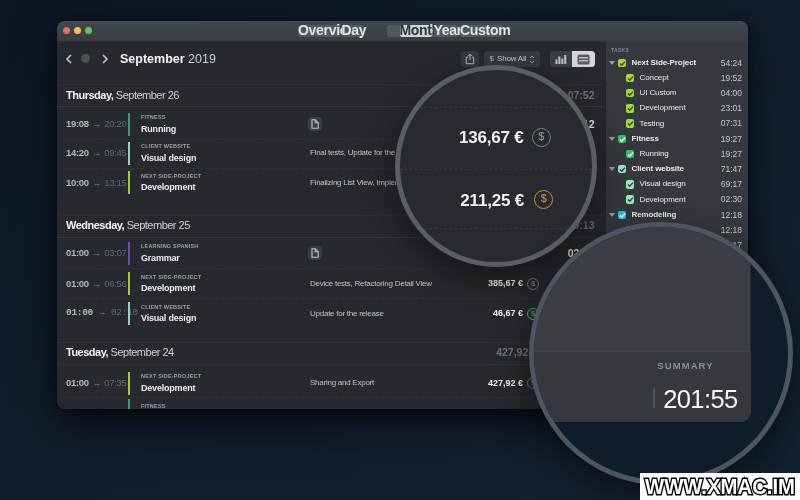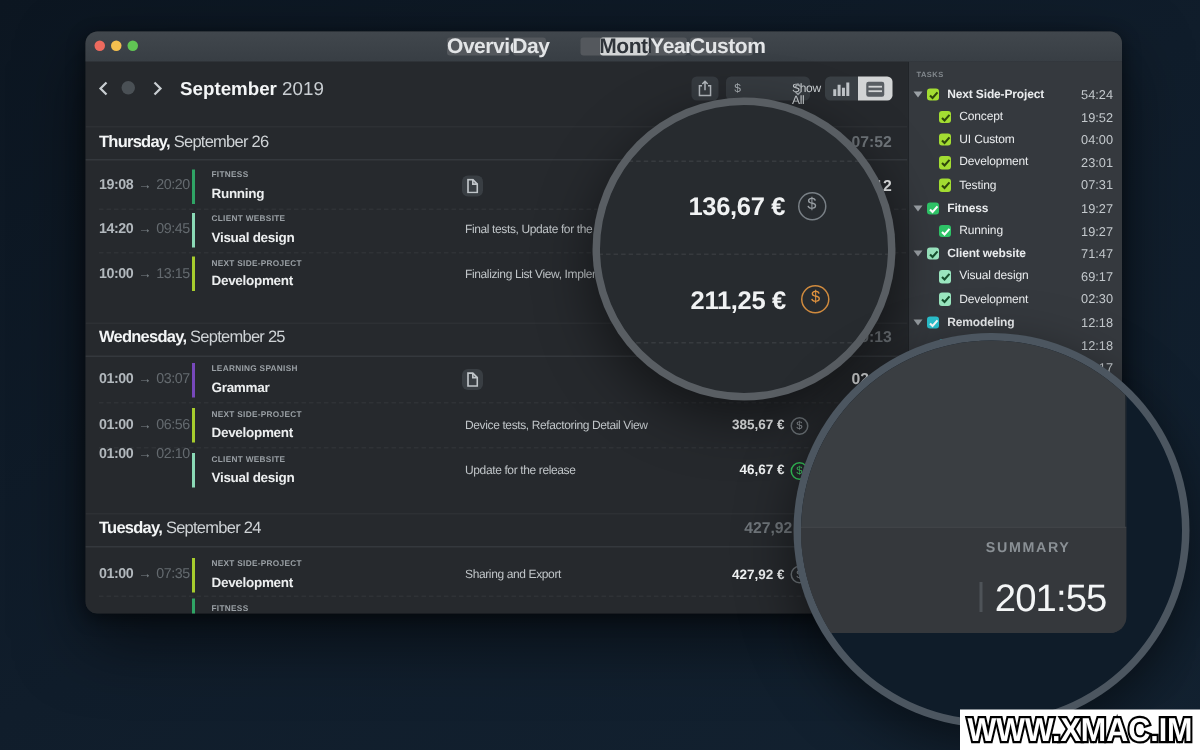--- a/index.html
+++ b/index.html
@@ -58,21 +58,21 @@
       </svg>
     <div class="abs" style="left:120px;top:53px;font-size:12.5px;color:#c9ced2;white-space:nowrap;"><b style="color:#f3f5f6;">September</b> 2019</div>
     <div class="btn" style="left:460.5px;top:51px;width:18px;height:15.5px;">
       <svg width="12" height="12" style="position:absolute;left:3px;top:1.5px;" viewBox="0 0 12 12">
         <path d="M4 4.2 H2.3 V10.7 H9.7 V4.2 H8" stroke="#b5babf" stroke-width="1" fill="none"></path>
         <path d="M6 7.2 V1.4 M4.2 3 L6 1.2 L7.8 3" stroke="#b5babf" stroke-width="1" fill="none"></path>
       </svg>
     </div>
     <div class="btn" style="left:483.5px;top:51px;width:56px;height:15.5px;">
       <span class="abs" style="left:6px;top:4px;font-size:8px;color:#a9afb4;">$</span>
-      <span class="abs" style="left:13.5px;top:4px;font-size:8px;letter-spacing:-0.2px;color:#ccd0d3;margin-left:31px;">Show All</span>
+      <span class="abs" style="left:13.5px;top:4px;font-size:8px;letter-spacing:-0.2px;color:#ccd0d3;">Show All</span>
       <svg width="6" height="9" style="position:absolute;right:5px;top:3.5px;" viewBox="0 0 6 9">
         <path d="M1 3 L3 1.1 L5 3 M1 6 L3 7.9 L5 6" stroke="#9aa0a5" stroke-width="1" fill="none"></path>
       </svg>
     </div>
     <div class="btn" style="left:549.5px;top:50.5px;width:22.5px;height:16.5px;border-radius:3.5px 0 0 3.5px;background:#3a4045;">
       <svg width="13" height="11" style="position:absolute;left:5px;top:3px;" viewBox="0 0 13 11">
         <rect x="0.5" y="5.5" width="2" height="4.5" fill="#c0c5c9"></rect>
           <rect x="3.4" y="2.5" width="2" height="7.5" fill="#c0c5c9"></rect>
         <rect x="6.3" y="4.5" width="2" height="5.5" fill="#c0c5c9"></rect>
           <rect x="9.2" y="1" width="2" height="9" fill="#c0c5c9"></rect>
@@ -136,21 +136,21 @@
     <div class="dline" style="left:66px;top:268px;width:538px;"></div>
     <div class="time" style="top:278.75px;">01:00 <i>→</i> <s>06:56</s></div>
     <div class="bar" style="top:272px;height:23px;background:#a6cc2d;"></div>
     <div class="plabel" style="top:274.5px;">NEXT SIDE-PROJECT</div>
     <div class="pname" style="top:284.1px;">Development</div>
     <div class="note" style="top:279.5px;">Device tests, Refactoring Detail View</div>
     <div class="amt" style="left:423px;top:279px;width:100px;">385,67 €</div>
     <div class="cicon" style="left:527px;top:277.5px;width:12px;height:12px;border:1px solid #71787d;font-size:7.5px;line-height:10px;color:#8d9398;">$</div>
     <div class="dur" style="left:494.5px;top:278.25px;width:100px;">05:56</div>
     <div class="dline" style="left:66px;top:298px;width:538px;"></div>
-    <div class="time" style="top:298px;">01:00 <i>→</i> <s>02:10</s></div>
+    <div class="time" style="top:308px;font-family:Liberation Mono, monospace;">01:00 <i>→</i> <s>02:10</s></div>
     <div class="bar" style="top:302px;height:23px;background:#8bd9b6;"></div>
     <div class="plabel" style="top:304.5px;">CLIENT WEBSITE</div>
     <div class="pname" style="top:314.1px;">Visual design</div>
     <div class="note" style="top:309.5px;">Update for the release</div>
     <div class="amt" style="left:423px;top:309px;width:100px;">46,67 €</div>
     <div class="cicon" style="left:527px;top:307.5px;width:12px;height:12px;border:1px solid #35c85b;font-size:7.5px;line-height:10px;color:#3ecb63;">$</div>
     <div class="dur" style="left:494.5px;top:308.25px;width:100px;">01:10</div>
     <div class="hline" style="left:56.5px;top:341.5px;width:548.5px;background:rgba(255,255,255,0.035);"></div>
     <div class="ghead" style="top:347.1px;"><b>Tuesday,</b> September 24</div>
     <div class="gtot" style="left:437px;top:347.25px;width:100px;">427,92 €</div>

